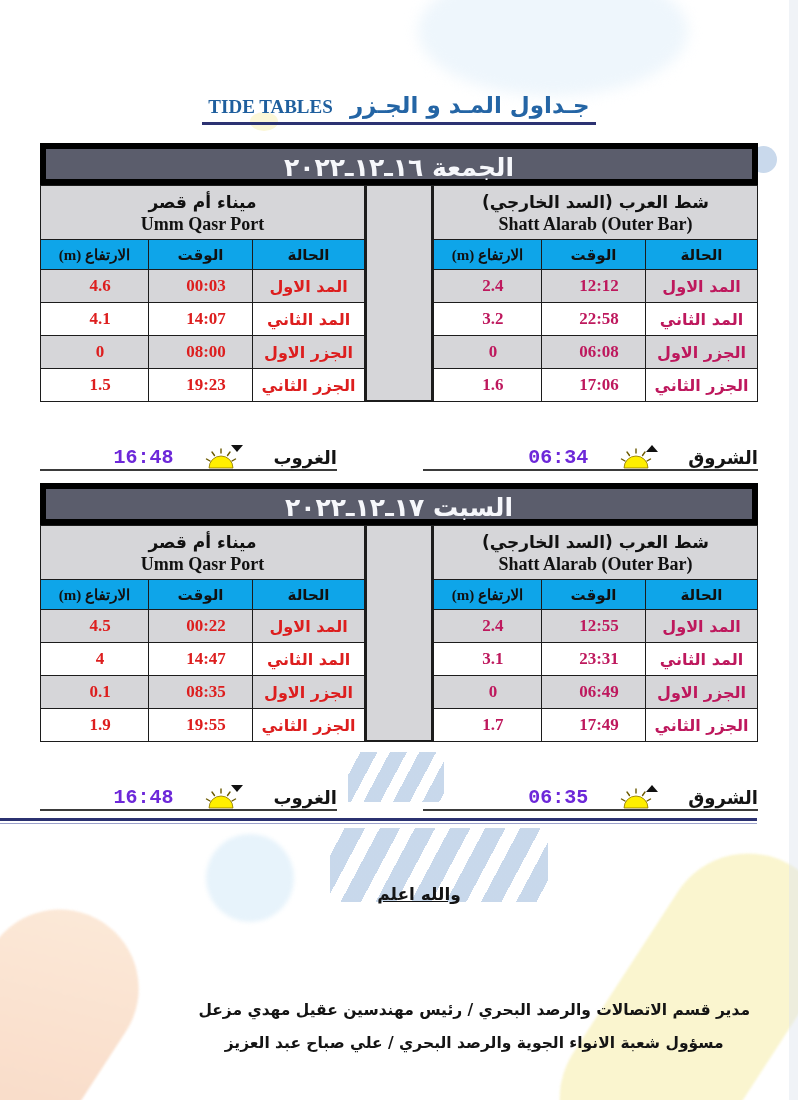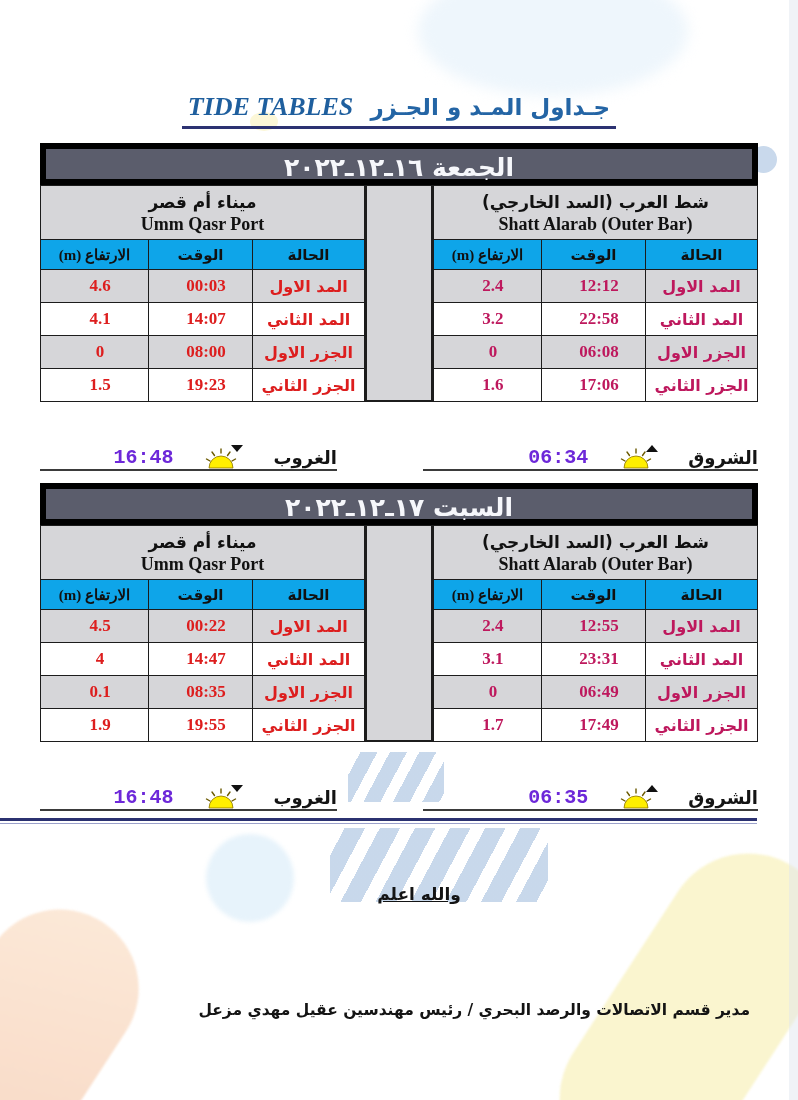--- a/index.html
+++ b/index.html
@@ -23,21 +23,21 @@
   .blob-yellow-br { left:612px; top:838px; width:168px; height:360px; border-radius:95px;
       background:#faf5cf; transform:rotate(33deg); filter:blur(1px); }
   .edge-right { right:0; top:0; width:9px; height:1100px; background:rgba(222,229,238,.45); }
 
   .content { position:relative; z-index:1; }
 
   
   .title-wrap { position:absolute; top:92px; left:0; width:100%; text-align:center; direction:rtl; }
   .title-inner { display:inline-block; border-bottom:3px solid #2c3272; padding:0 6px 4px 6px; }
   .title-ar { color:#2465a5; font-size:23px; font-weight:bold; letter-spacing:.5px; }
-  .title-en { color:#1f5f9e; font-size:26px; font-weight:bold; font-style:italic;
+  .title-en { color:#1f5f9e; font-size:19px; font-weight:bold; 
               font-family:"Liberation Serif", serif; padding-inline-start:12px; }
 
   
   .day-header { position:absolute; left:40px; width:718px; height:42px; background:#5b5d6c;
                 border:6px solid #000000; color:#f6f7fb; font-size:25px; font-weight:bold;
                 text-align:center; line-height:38px; direction:rtl; }
   .tables-row { position:absolute; left:40px; width:718px; display:flex; direction:rtl; align-items:stretch; }
   .spacer { width:70px; background:#d6d6d9; border:2px solid #1c1c1c; border-top-width:1px; }
 
   table.tide-table { width:324px; border-collapse:collapse; table-layout:fixed; background:#ffffff; }
@@ -341,16 +341,17 @@
           <polygon points="32,2 44,2 38,9" fill="#111"></polygon>
         </svg>
         <span class="sun-time">16:48</span>
       </div>
     </div>
 
     <div class="divider"></div>
     <div class="allah">والله اعلم</div>
     <div class="sigs">
       <div>مدير قسم الاتصالات والرصد البحري / رئيس مهندسين عقيل مهدي مزعل</div>
+      <div>مسؤول شعبة الانواء الجوية والرصد البحري / علي صباح عبد العزيز</div>
     </div>
 
   </div>
 </div>
 
 </body></html>

